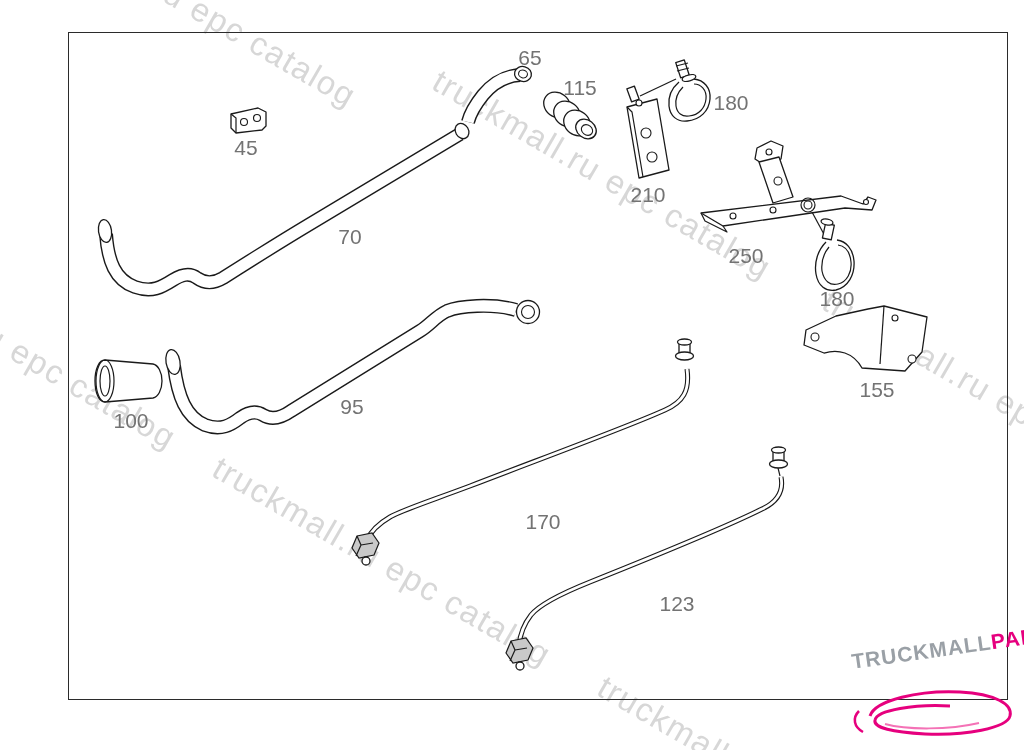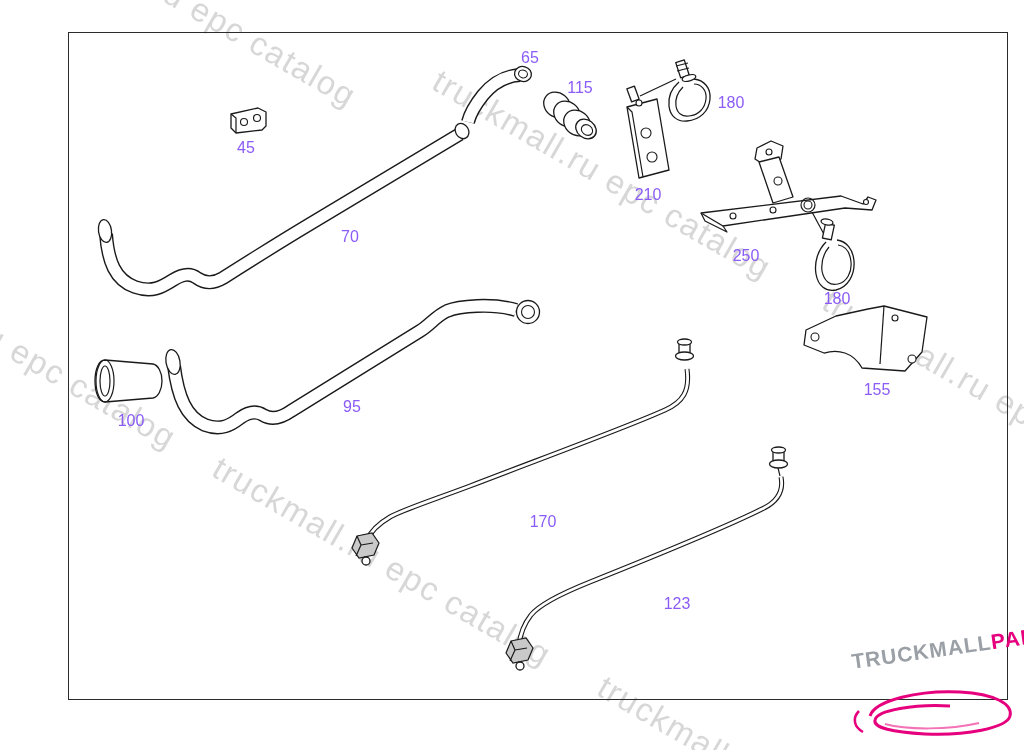--- a/index.html
+++ b/index.html
@@ -17,21 +17,21 @@
   .part{fill:#fff;stroke:#1a1a1a;stroke-width:1.3;stroke-linejoin:round;}
   .hole{fill:#fff;stroke:#1a1a1a;stroke-width:1.1;}
   .line{fill:none;stroke:#1a1a1a;stroke-width:1.2;stroke-linejoin:round;}
   .tube{fill:none;stroke:#1a1a1a;stroke-width:14;stroke-linejoin:round;}
   .tubei{fill:none;stroke:#fff;stroke-width:11.2;stroke-linejoin:round;}
   .pipe{fill:none;stroke:#1a1a1a;stroke-width:5;stroke-linejoin:round;}
   .pipei{fill:none;stroke:#fff;stroke-width:2.8;stroke-linejoin:round;}
   .nut{fill:#c9c9c9;stroke:#1a1a1a;stroke-width:1.2;}
   
   .lbl{position:absolute;z-index:4;transform:translate(-50%,-50%);
-       font-size:16px;color:#8b5cf6;cursor:pointer;}
+       font-size:21px;color:#737373;cursor:pointer;}
   
   .logo{position:absolute;left:850px;top:650px;z-index:5;transform:rotate(-8deg);
         transform-origin:0 0;font-size:21px;letter-spacing:1px;white-space:nowrap;}
   .logo .brand{color:#9aa0a6;font-weight:bold;}
   .logo .suffix{color:#e6007e;font-weight:bold;}
   .swirl{position:absolute;left:845px;top:678px;z-index:5;}
 </style>
 </head>
 <body>
 

